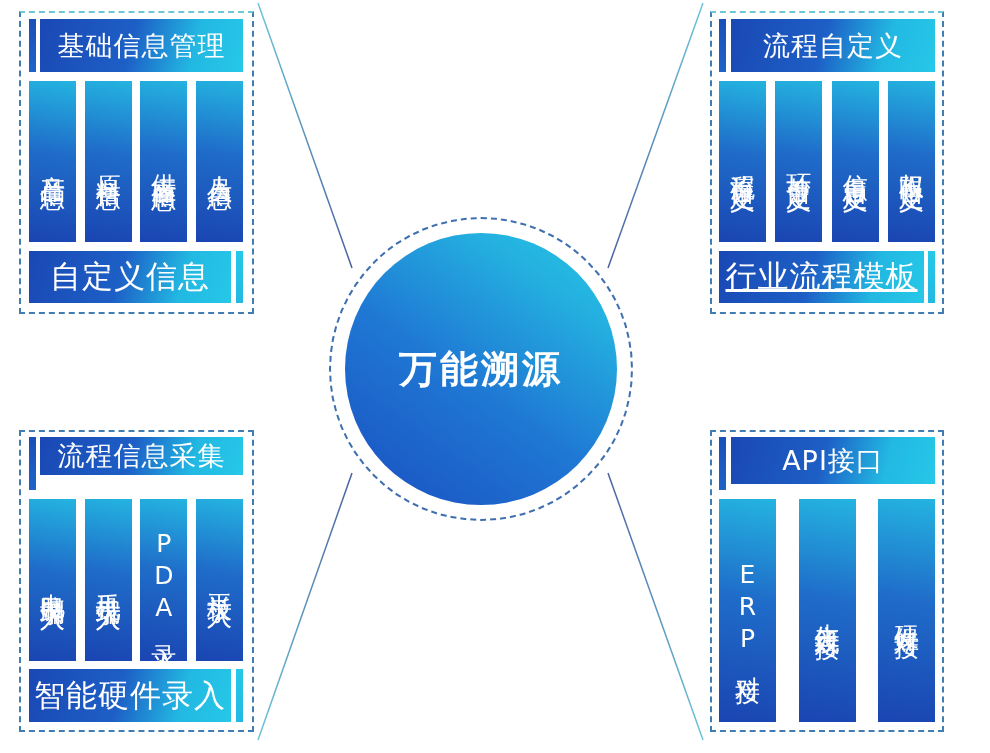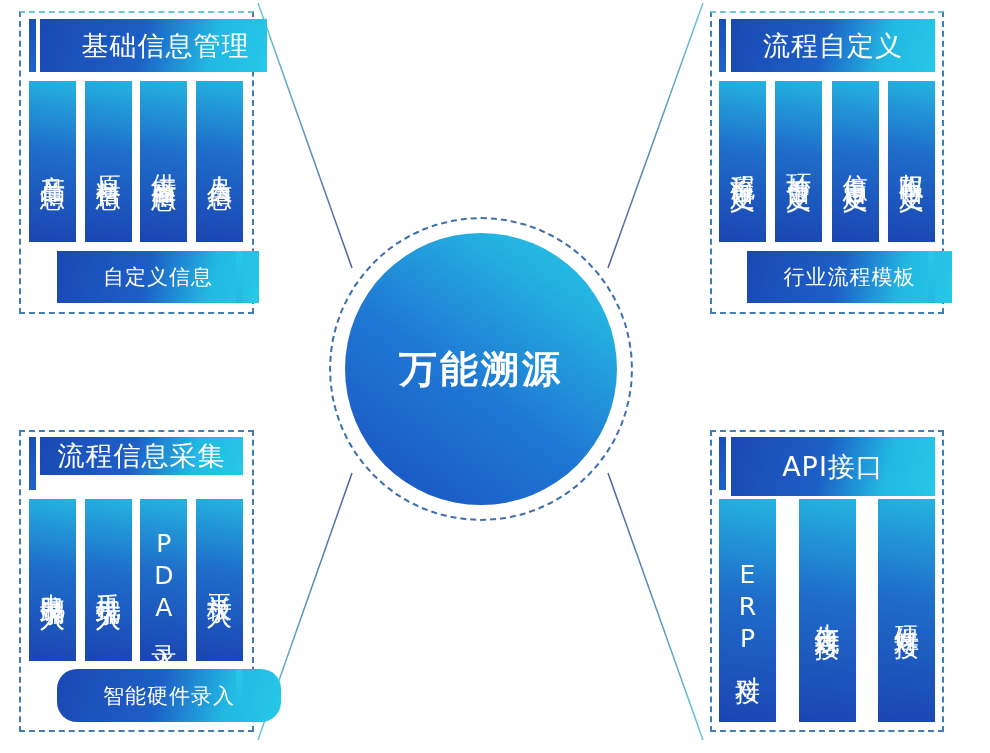--- a/index.html
+++ b/index.html
@@ -12,21 +12,21 @@
   .hdr { position: absolute; display: flex; align-items: center; justify-content: center;
          background: linear-gradient(105deg, #1a48b4 0%, #1d5fc6 45%, #22b8e2 75%, #26c8e8 100%);
          font-size: 27px; letter-spacing: 1px; }
   .cols { position: absolute; display: flex; justify-content: space-between; }
   .col { display: flex; align-items: center; justify-content: center; box-sizing: border-box;
          background: linear-gradient(10deg, #1a45b2 0%, #1f6cc9 55%, #24b4e0 100%); }
   .col span { writing-mode: vertical-rl; text-orientation: upright; font-size: 25px;
               line-height: 1; letter-spacing: 3px; }
   .ftr { position: absolute; display: flex; align-items: center; justify-content: center;
          background: linear-gradient(105deg, #1a48b4 0%, #1d5fc6 45%, #22b8e2 75%, #26c8e8 100%);
-         font-size: 21px; letter-spacing: 1px; margin-left: 28px; }
+         font-size: 31px; letter-spacing: 1px; }
   .ftr-stripe { position: absolute; background: linear-gradient(180deg, #26c8e8, #22b8e2); }
   .center-ring { position: absolute; left: 329px; top: 217px; width: 304px; height: 304px;
                  border-radius: 50%; border: 2px dashed #3e6fae; box-sizing: border-box; }
   .center-disc { position: absolute; left: 345px; top: 233px; width: 272px; height: 272px;
                  border-radius: 50%;
                  background: linear-gradient(35deg, #1a4fc0 0%, #1f78d4 45%, #24b2e0 80%, #27c4e6 100%);
                  display: flex; flex-direction: column; align-items: center; justify-content: center; }
   .center-disc div { font-size: 38px; font-weight: bold; letter-spacing: 3px; line-height: 46px; }
 </style>
 </head>
@@ -61,21 +61,21 @@
   <line x1="703" y1="740" x2="608" y2="473" stroke="url(#gDiag2)" stroke-width="1.5"></line>
 </svg>
 
 <div class="center-ring"></div>
 <div class="center-disc">
   <div>万能溯源</div>
 </div>
 
 <div class="module tl" style="left:19px;top:11px;width:235px;height:303px;"></div>
 <div class="hdr-stripe" style="left:29px;top:19px;width:7px;height:53px;"></div>
-<div class="hdr" style="left:40px;top:19px;width:203px;height:53px;padding-left:24px;">基础信息管理</div>
+<div class="hdr" style="left:40px;top:19px;width:203px;height:53px;">基础信息管理</div>
 <div class="cols" style="left:29px;top:81px;width:214px;height:161px;">
   <div class="col" style="width:47px;">
       <span>产品信息</span>
     </div>
   <div class="col" style="width:47px;">
       <span>原料信息</span>
     </div>
   <div class="col" style="width:47px;">
       <span>供应商信息</span>
     </div>
@@ -96,46 +96,46 @@
   <div class="col" style="width:47px;">
       <span>环节自定义</span>
     </div>
   <div class="col" style="width:47px;">
       <span>信息自定义</span>
     </div>
   <div class="col" style="width:47px;">
       <span>权限自定义</span>
     </div>
 </div>
-<div class="ftr" style="left:719px;top:251px;width:205px;height:52px;">行业流程模板</div>
+<div class="ftr" style="left:719px;top:251px;width:205px;height:52px;text-decoration:underline;">行业流程模板</div>
 <div class="ftr-stripe" style="left:928px;top:251px;width:7px;height:52px;"></div>
 
 <div class="module" style="left:19px;top:430px;width:235px;height:302px;"></div>
 <div class="hdr-stripe" style="left:29px;top:437px;width:7px;height:53px;"></div>
 <div class="hdr" style="left:40px;top:437px;width:203px;height:38px;">流程信息采集</div>
 <div class="cols" style="left:29px;top:499px;width:214px;height:162px;">
   <div class="col" style="width:47px;">
       <span>电脑端录入</span>
     </div>
   <div class="col" style="width:47px;">
       <span>手机端录入</span>
     </div>
   <div class="col" style="width:47px;">
       <span>PDA录入</span>
     </div>
   <div class="col" style="width:47px;">
       <span>平板录入</span>
     </div>
 </div>
-<div class="ftr" style="left:29px;top:669px;width:224px;height:53px;border-radius:20px;">智能硬件录入</div>
+<div class="ftr" style="left:29px;top:669px;width:202px;height:53px;">智能硬件录入</div>
 <div class="ftr-stripe" style="left:236px;top:669px;width:7px;height:53px;"></div>
 
 <div class="module" style="left:710px;top:430px;width:234px;height:302px;"></div>
 <div class="hdr-stripe" style="left:719px;top:437px;width:7px;height:53px;"></div>
-<div class="hdr" style="left:731px;top:437px;width:204px;height:59px;">API接口</div>
+<div class="hdr" style="left:731px;top:437px;width:204px;height:47px;">API接口</div>
 <div class="cols" style="left:719px;top:499px;width:216px;height:223px;">
   <div class="col" style="width:57px;">
       <span>ERP对接</span>
     </div>
   <div class="col" style="width:57px;">
       <span>生产线对接</span>
     </div>
   <div class="col" style="width:57px;">
       <span>硬件对接</span>
     </div>

